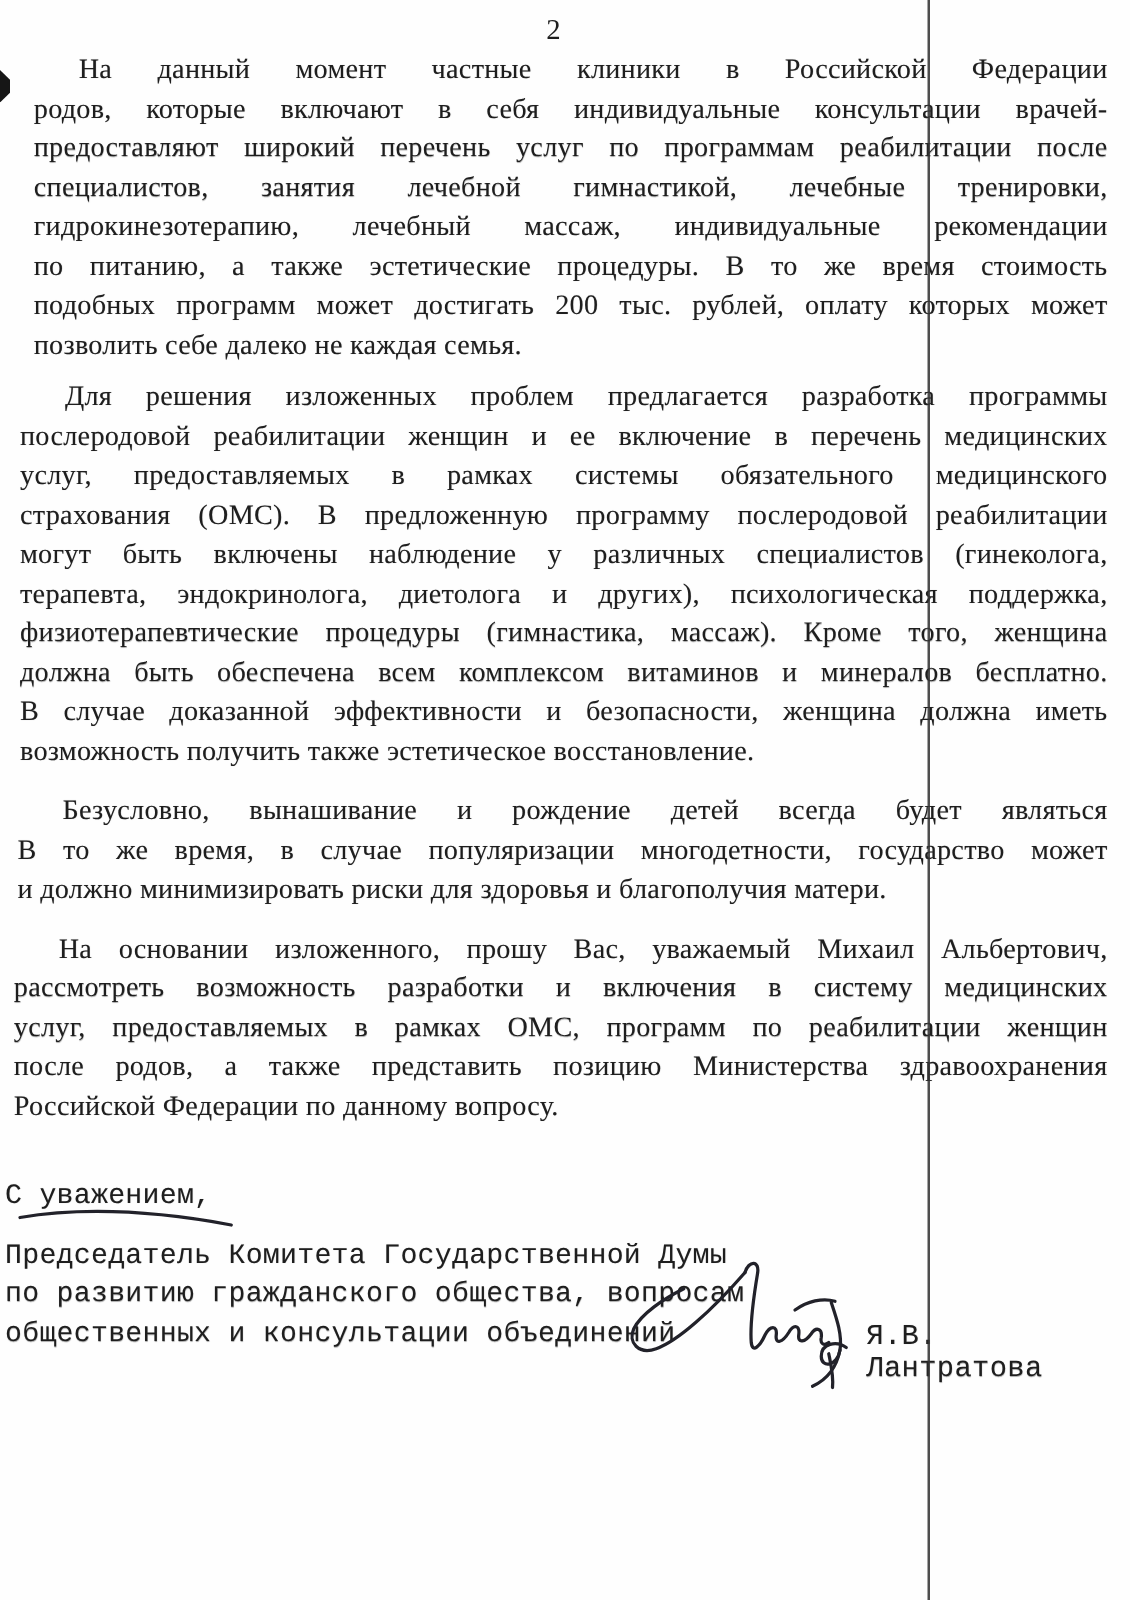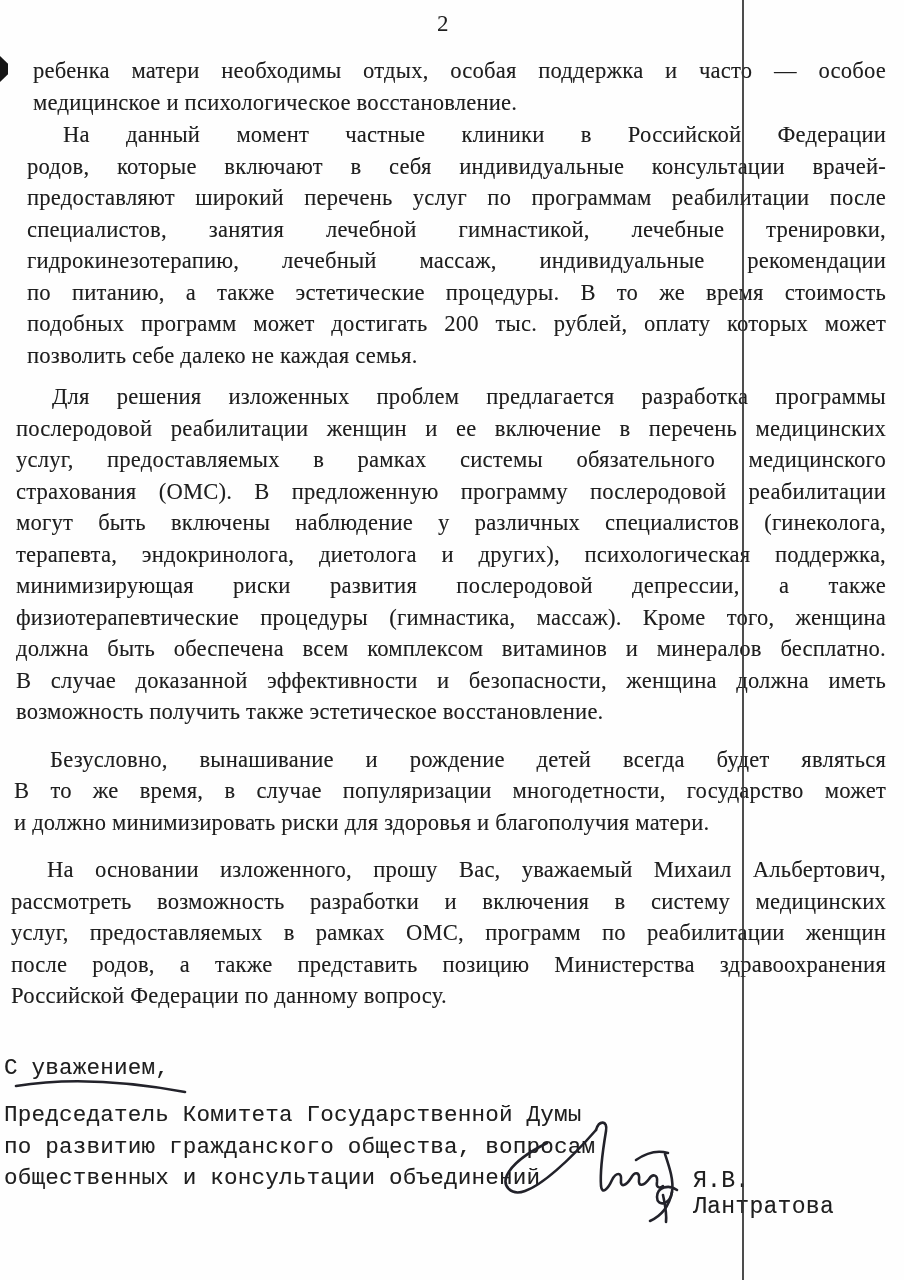--- a/index.html
+++ b/index.html
@@ -79,44 +79,39 @@
 </style>
 </head>
 <body>
 
 <div class="page">
 
   <div class="doc-body">
 
     <div class="page-number">2</div>
 
-    <div class="para p1">
-      <div class="ln j">ребенка матери необходимы отдых, особая поддержка и часто — особое</div>
-      <div class="ln l">медицинское и психологическое восстановление.</div>
-    </div>
 
     <div class="para p2">
       <div class="ln j i">На данный момент частные клиники в Российской Федерации</div>
       <div class="ln j">родов, которые включают в себя индивидуальные консультации врачей-</div>
       <div class="ln j">предоставляют широкий перечень услуг по программам реабилитации после</div>
       <div class="ln j">специалистов, занятия лечебной гимнастикой, лечебные тренировки,</div>
       <div class="ln j">гидрокинезотерапию, лечебный массаж, индивидуальные рекомендации</div>
       <div class="ln j">по питанию, а также эстетические процедуры. В то же время стоимость</div>
       <div class="ln j">подобных программ может достигать 200 тыс. рублей, оплату которых может</div>
       <div class="ln l">позволить себе далеко не каждая семья.</div>
     </div>
 
     <div class="para p3">
       <div class="ln j i">Для решения изложенных проблем предлагается разработка программы</div>
       <div class="ln j">послеродовой реабилитации женщин и ее включение в перечень медицинских</div>
       <div class="ln j">услуг, предоставляемых в рамках системы обязательного медицинского</div>
       <div class="ln j">страхования (ОМС). В предложенную программу послеродовой реабилитации</div>
       <div class="ln j">могут быть включены наблюдение у различных специалистов (гинеколога,</div>
       <div class="ln j">терапевта, эндокринолога, диетолога и других), психологическая поддержка,</div>
-      <div class="ln j">минимизирующая риски развития послеродовой депрессии, а также</div>
       <div class="ln j">физиотерапевтические процедуры (гимнастика, массаж). Кроме того, женщина</div>
       <div class="ln j">должна быть обеспечена всем комплексом витаминов и минералов бесплатно.</div>
       <div class="ln j">В случае доказанной эффективности и безопасности, женщина должна иметь</div>
       <div class="ln l">возможность получить также эстетическое восстановление.</div>
     </div>
 
     <div class="para p4">
       <div class="ln j i">Безусловно, вынашивание и рождение детей всегда будет являться</div>
       <div class="ln j">В то же время, в случае популяризации многодетности, государство может</div>
       <div class="ln l">и должно минимизировать риски для здоровья и благополучия матери.</div>

